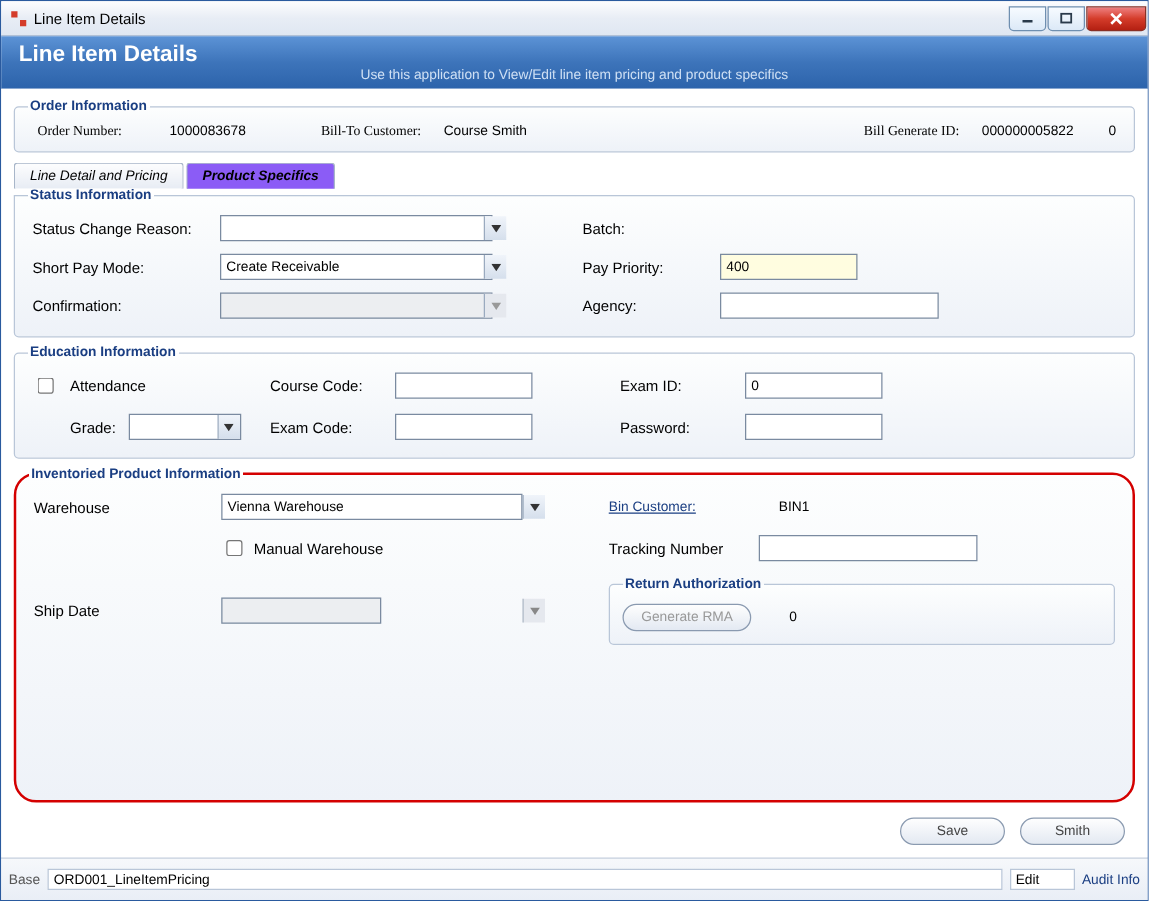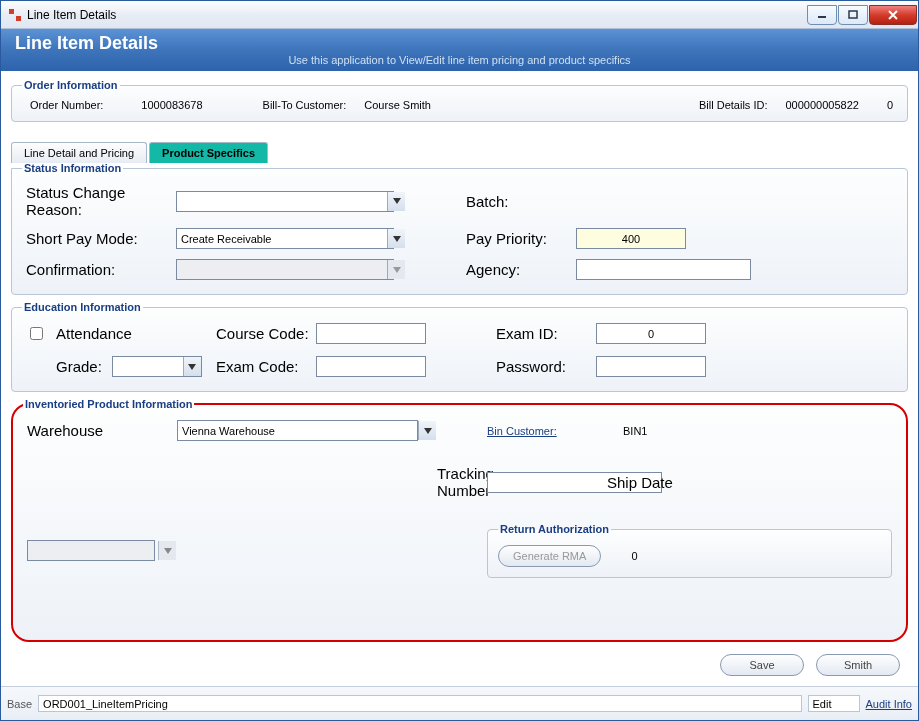--- a/index.html
+++ b/index.html
@@ -68,80 +68,80 @@
     background: linear-gradient(to bottom, #fdfefe, #eef2f8);
     position: relative;
   }
   fieldset.group > legend {
     color: #1a3e82;
     font-weight: bold;
     font-size: 11px;
     padding: 0 2px;
   }
   .order-row { display: flex; align-items: center; padding: 4px 4px 2px 8px; gap: 10px; }
-  .order-row .lab { color: #000; }
+  .order-row .lab { color: #000; font-family: Liberation Serif, serif; }
   .order-row .val { color: #000; }
   .order-row .seg { display: flex; gap: 18px; }
   .order-row .spacer { flex: 1; }
-  .tabs { display: flex; margin-top: 14px; }
+  .tabs { display: flex; margin-top: 2px; font-style: italic; }
   .tab {
     padding: 4px 12px;
     border: 1px solid #a8b6c9;
     background: linear-gradient(to bottom, #fdfdfe, #e7ecf4);
     font-size: 11px;
     border-bottom: none;
     border-radius: 3px 3px 0 0;
     margin-right: 2px;
     cursor: pointer;
   }
   .tab.active {
     font-weight: bold;
-    background: #14b8a6;
+    background: #8b5cf6;
     position: relative; z-index: 2;
   }
   fieldset.group.tabbox {
     margin-top: -1px; border-top-left-radius: 0;
   }
   .form-grid {
     display: grid;
     grid-template-columns: 150px 230px 60px 110px 200px;
     row-gap: 10px; column-gap: 0;
     align-items: center;
     padding: 6px 4px;
   }
-  .lbl { color: #000; font-size: 15px; }
+  .lbl { color: #000; font-size: 12px; }
   select.combo, input.txt, input.combo {
     height: 21px;
     border: 1px solid #7a8aa0;
     font-size: 11px;
     padding: 1px 4px;
     background: #fff;
   }
   input.txt { width: 110px; }
   input.txt.med { width: 175px; }
-  input.txt.right { text-align: center; }
+  input.txt.right { text-align: left; }
   input.txt.yellow { background: #fffde0; }
   input.txt.disabled, select.disabled { background: #eceef1; color: #777; }
   .edu-grid {
     display: grid;
     grid-template-columns: 30px 160px 100px 140px 40px 100px 140px;
     row-gap: 12px;
     align-items: center;
     padding: 6px 4px;
   }
   .chk { width: 13px; height: 13px; }
   fieldset.highlight {
     border: 2px solid #d40000;
     border-radius: 18px;
     flex: 1;
   }
   .inv-grid {
     display: grid;
     grid-template-columns: 150px 260px 50px 120px 1fr;
-    row-gap: 24px;
+    row-gap: 12px;
     align-items: center;
     padding: 6px 4px;
   }
   .link { color: #1a3e82; text-decoration: underline; cursor: pointer; }
   fieldset.subgroup {
     border: 1px solid #b9c6d8;
     border-radius: 4px;
     padding: 10px;
     margin: 0;
     background: linear-gradient(to bottom, #fdfefe, #eef2f8);
@@ -169,21 +169,21 @@
   }
   .statusbar .cell {
     border: 1px solid #b9c6d8;
     background: #fff;
     height: 17px;
     padding: 1px 4px;
     font-size: 11px;
     display: flex; align-items: center;
   }
   .statusbar .lab-dim { color: #555; }
-  .statusbar .audit { margin-left: auto; color: #1a3e82; text-decoration: underline; cursor: pointer; }
+  .statusbar .audit { margin-left: auto; color: #1a3e82; cursor: pointer; }
   .combo-wrap { position: relative; display: inline-block; }
   .combo-wrap input { width: 200px; padding-right: 20px;}
   .combo-wrap .arrow {
     position: absolute; right: 1px; top: 1px; bottom: 1px; width: 18px;
     background: linear-gradient(to bottom, #f0f4fa, #d5dfec);
     border-left: 1px solid #9aaabf;
     display: flex; align-items: center; justify-content: center;
     cursor: pointer;
   }
   .combo-wrap .arrow svg { width: 8px; height: 6px; }
@@ -241,21 +241,21 @@
         <div class="seg">
           <span class="lab">Order Number:</span>
           <span class="val" style="margin-left:20px">1000083678</span>
         </div>
         <div class="seg" style="margin-left:50px">
           <span class="lab">Bill-To Customer:</span>
           <span class="val">Course Smith</span>
         </div>
         <div class="spacer"></div>
         <div class="seg">
-          <span class="lab">Bill Details ID:</span>
+          <span class="lab">Bill Generate ID:</span>
           <span class="val">000000005822</span>
           <span class="val" style="margin-left:10px">0</span>
         </div>
       </div>
     </fieldset>
 
     <div class="tabs">
       <div class="tab">Line Detail and Pricing</div>
       <div class="tab active">Product Specifics</div>
     </div>
@@ -345,20 +345,24 @@
               <svg viewBox="0 0 8 6">
                 <path d="M0 0 L8 0 L4 6 Z" fill="#333"></path>
               </svg>
             </span>
         </div>
         <span></span>
         <span class="link">Bin Customer:</span>
         <span style="padding-left:16px">BIN1</span>
 
         <span></span>
+        <div style="display:flex; gap:6px; align-items:center;">
+          <input type="checkbox" class="chk" style="">
+          <span class="lbl">Manual Warehouse</span>
+        </div>
         <span></span>
         <span class="lbl">Tracking Number</span>
         <input class="txt med" value="" style="">
 
         <span class="lbl">Ship Date</span>
         <div class="date-wrap">
           <input class="txt disabled" style="width: 128px;" disabled="" value="">
           <span class="arrow">
               <svg width="8" height="6" viewBox="0 0 8 6">
                 <path d="M0 0 L8 0 L4 6 Z" fill="#888"></path>

